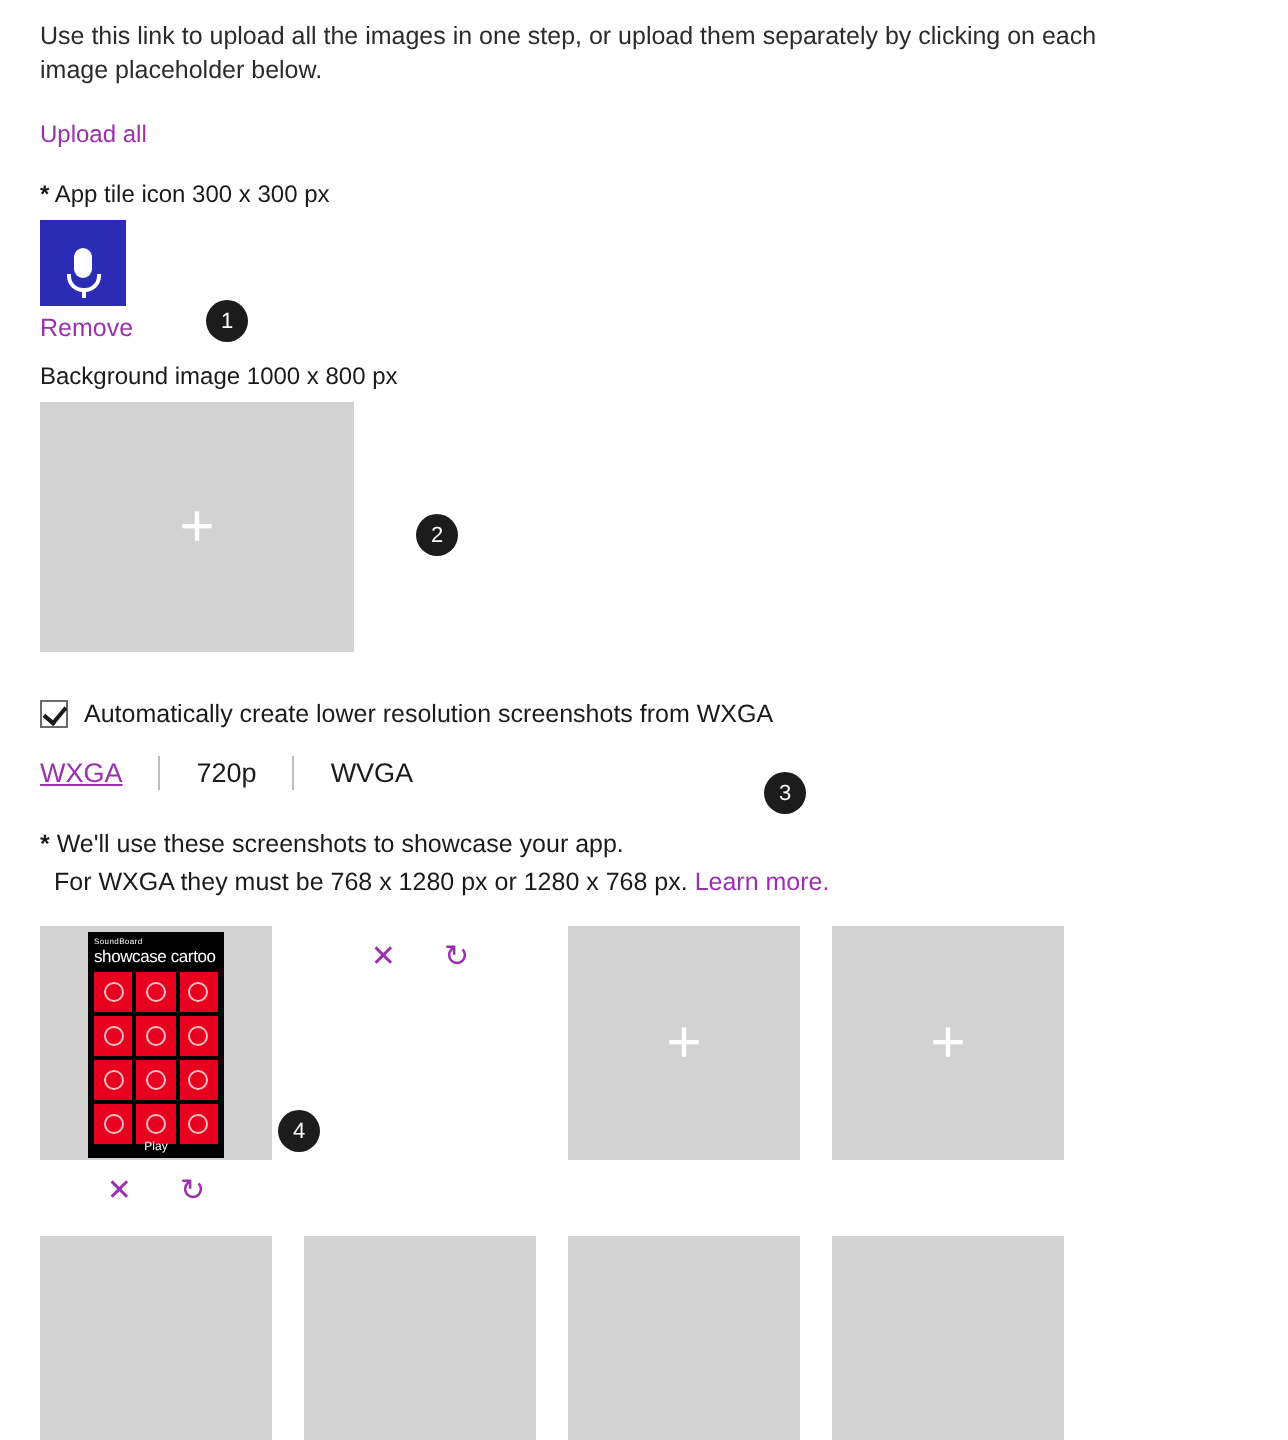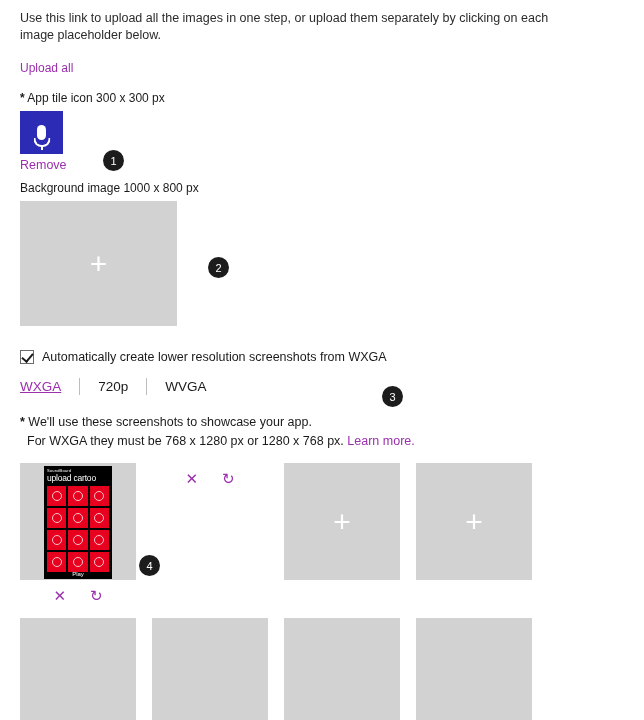--- a/index.html
+++ b/index.html
@@ -387,21 +387,21 @@
       <span class="link inline">Learn more.</span>
     </div>
   </div>
 
   <div class="shots">
 
     <div class="shot-col">
       <div class="shot-box">
         <div class="phone">
           <div class="phone-hdr">SoundBoard</div>
-          <div class="phone-title">upload cartoo</div>
+          <div class="phone-title">showcase cartoo</div>
           <div class="tile-grid">
             <span class="mini-tile"></span>
             <span class="mini-tile"></span>
             <span class="mini-tile"></span>
             <span class="mini-tile"></span>
             <span class="mini-tile"></span>
             <span class="mini-tile"></span>
             <span class="mini-tile"></span>
             <span class="mini-tile"></span>
             <span class="mini-tile"></span>

